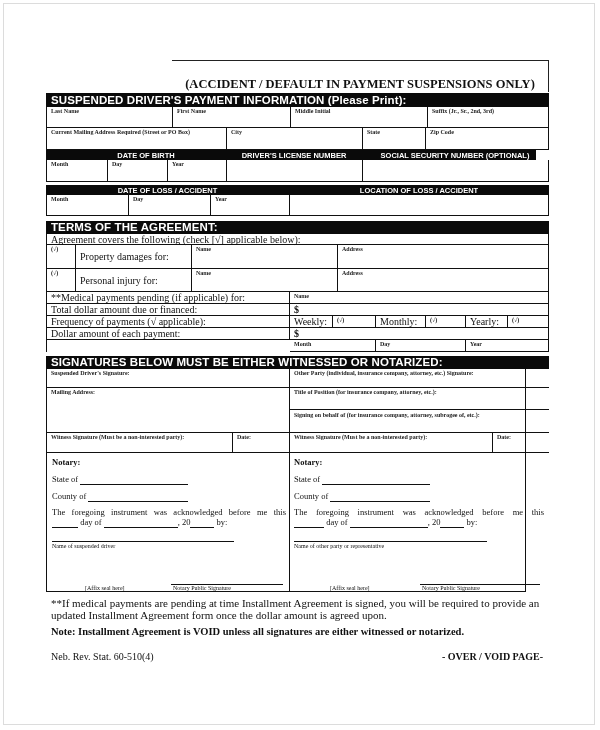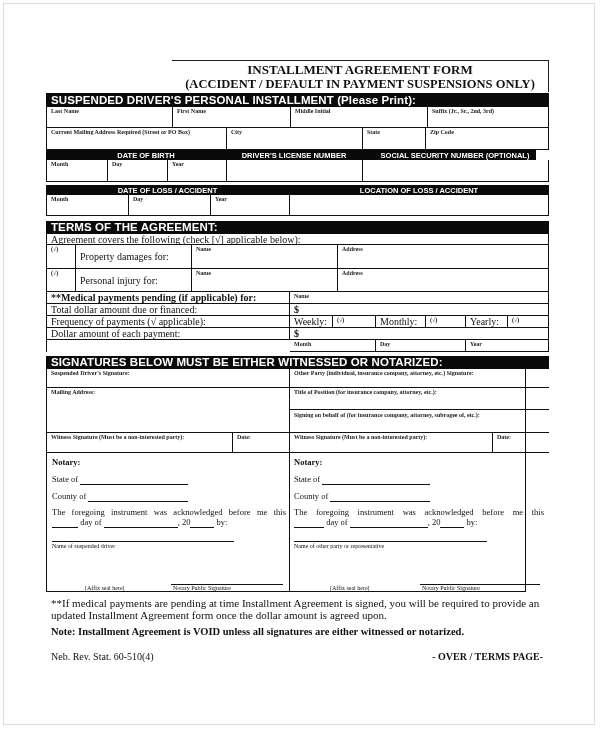--- a/index.html
+++ b/index.html
@@ -23,25 +23,24 @@
   .note { font-family: "Liberation Serif", serif; font-size: 10px; line-height: 12px; }
   .uline { border-bottom: 1px solid #111; display: inline-block; height: 9px; vertical-align: bottom; }
   .small { font-family: "Liberation Serif", serif; font-size: 6px; line-height: 7px; white-space: nowrap; }
 </style>
 </head>
 <body>
 
 <div class="page-border"></div>
 
 <div class="abs title-box">
-  <div class="title-main">INSTALLMENT AGREEMENT FORM</div>
   <div class="title-sub">(ACCIDENT / DEFAULT IN PAYMENT SUSPENSIONS ONLY)</div>
 </div>
 
-<div class="abs bar bar-big" style="left:46px;top:93px;width:503px;height:14px;">SUSPENDED DRIVER'S PERSONAL INSTALLMENT (Please Print):</div>
+<div class="abs bar bar-big" style="left:46px;top:93px;width:503px;height:14px;">SUSPENDED DRIVER'S PAYMENT INFORMATION (Please Print):</div>
 <div class="abs" style="left:46px;top:107px;width:503px;height:43px;border-left:1px solid #111;border-right:1px solid #111;">
   <div class="cell" style="left:0;top:0;width:126px;height:21px;">
       <div class="lbl">Last Name</div>
     </div>
   <div class="cell" style="left:126px;top:0;width:118px;height:21px;">
       <div class="lbl">First Name</div>
     </div>
   <div class="cell" style="left:244px;top:0;width:137px;height:21px;">
       <div class="lbl">Middle Initial</div>
     </div>
@@ -117,21 +116,21 @@
       <div class="chk">(√)</div>
     </div>
   <div class="cell txt" style="left:29px;top:35px;width:116px;height:23px;padding-top:6px;">Personal injury for:</div>
   <div class="cell" style="left:145px;top:35px;width:146px;height:23px;">
       <div class="lbl">Name</div>
     </div>
   <div class="cell" style="left:291px;top:35px;width:211px;height:23px;border-right:none;">
       <div class="lbl">Address</div>
     </div>
 
-  <div class="cell txt" style="left:0;top:58px;width:243px;height:12px;line-height:11px;font-weight:bold;">**Medical payments pending (if applicable) for:</div>
+  <div class="cell txt" style="left:0;top:58px;width:243px;height:12px;line-height:11px;">**Medical payments pending (if applicable) for:</div>
   <div class="cell" style="left:243px;top:58px;width:259px;height:12px;border-right:none;">
       <div class="lbl">Name</div>
     </div>
 
   <div class="cell txt" style="left:0;top:70px;width:243px;height:12px;line-height:11px;">Total dollar amount due or financed:</div>
   <div class="cell txt" style="left:243px;top:70px;width:259px;height:12px;line-height:11px;font-weight:bold;border-right:none;">$</div>
 
   <div class="cell txt" style="left:0;top:82px;width:243px;height:12px;line-height:11px;">Frequency of payments (√ applicable):</div>
   <div class="cell txt" style="left:243px;top:82px;width:43px;height:12px;line-height:11px;">Weekly:</div>
   <div class="cell" style="left:286px;top:82px;width:43px;height:12px;">
@@ -225,13 +224,13 @@
     <div class="abs small" style="left:4px;top:90px;">Name of other party or representative</div>
     <div class="abs small" style="left:40px;top:132px;">[Affix seal here]</div>
     <div class="abs" style="left:130px;top:131px;width:120px;border-top:1px solid #111;"></div>
     <div class="abs small" style="left:132px;top:132px;">Notary Public Signature</div>
   </div>
 </div>
 
 <div class="abs note" style="left:51px;top:597px;width:500px;font-size:11px;line-height:12px;">**If medical payments are pending at time Installment Agreement is signed, you will be required to provide an updated Installment Agreement form once the dollar amount is agreed upon.</div>
 <div class="abs note" style="left:51px;top:626px;width:500px;font-size:10.5px;font-weight:bold;white-space:nowrap;">Note:  Installment Agreement is VOID unless all signatures are either witnessed or notarized.</div>
 <div class="abs note" style="left:51px;top:651px;font-size:10px;">Neb. Rev. Stat. 60-510(4)</div>
-<div class="abs note" style="left:420px;top:651px;width:123px;text-align:right;font-size:10px;font-weight:bold;">- OVER / TERMS PAGE-</div>
+<div class="abs note" style="left:420px;top:651px;width:123px;text-align:right;font-size:10px;font-weight:bold;">- OVER / VOID PAGE-</div>
 
 </body></html>

